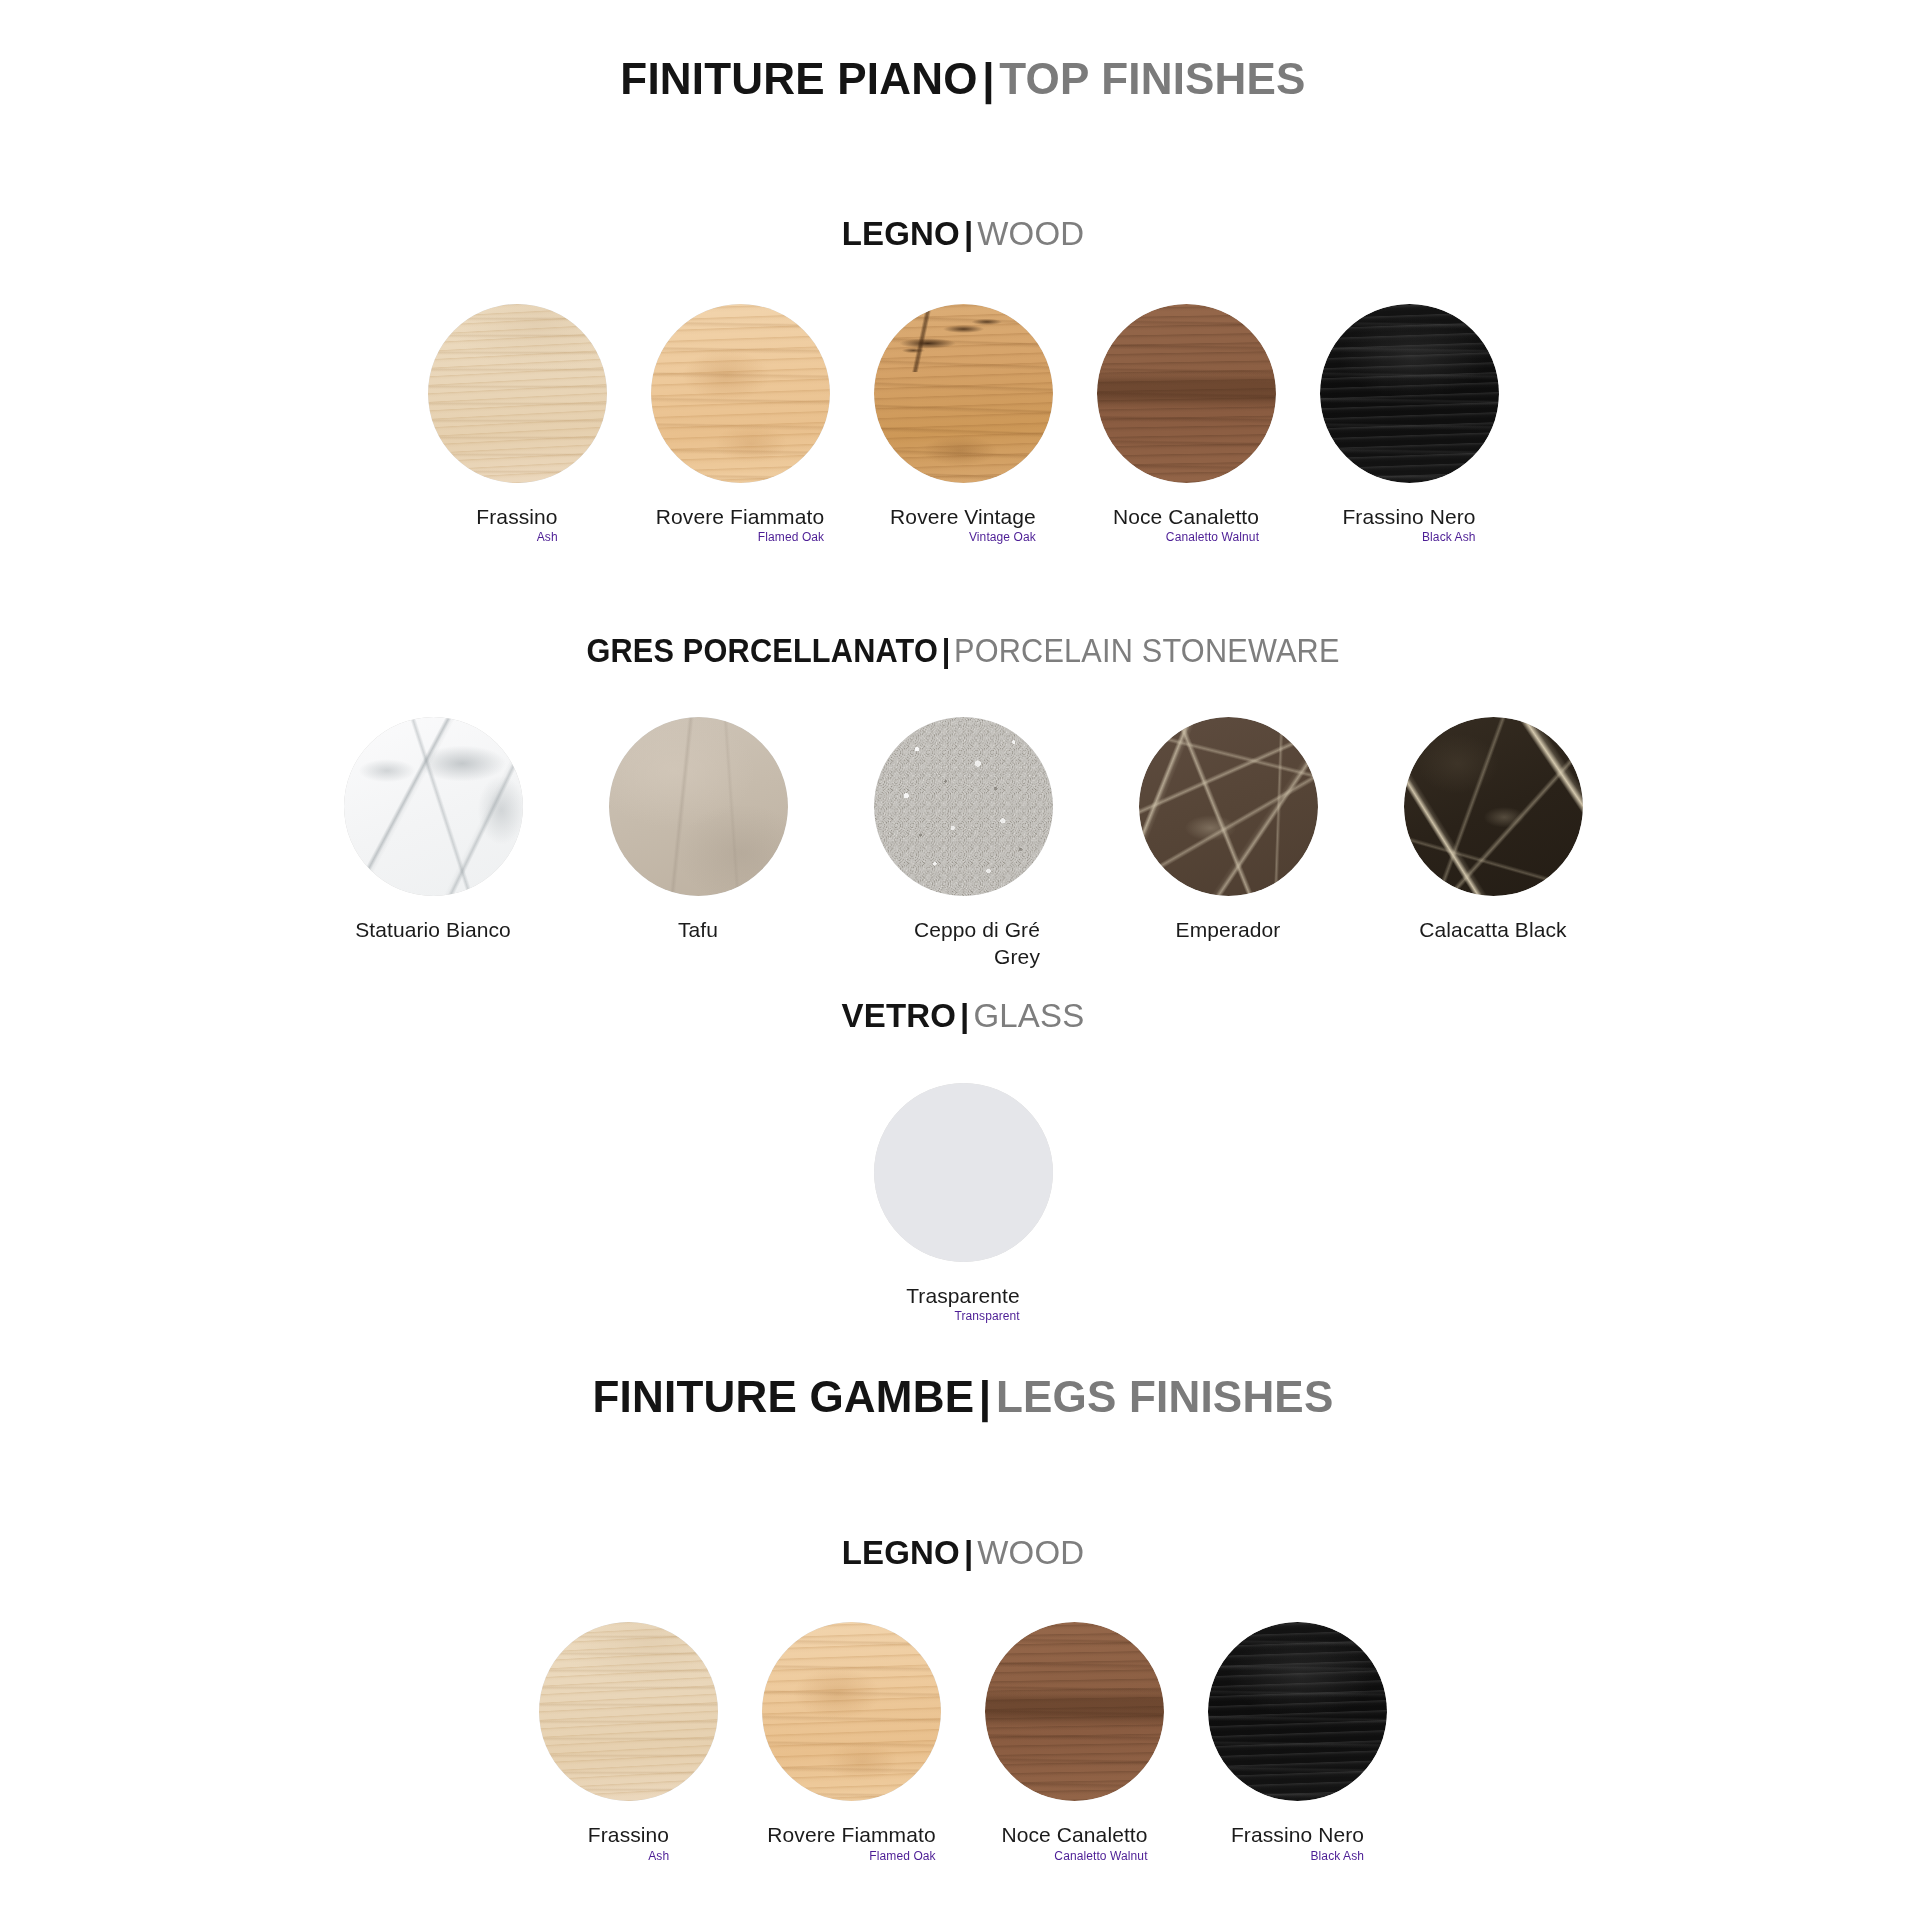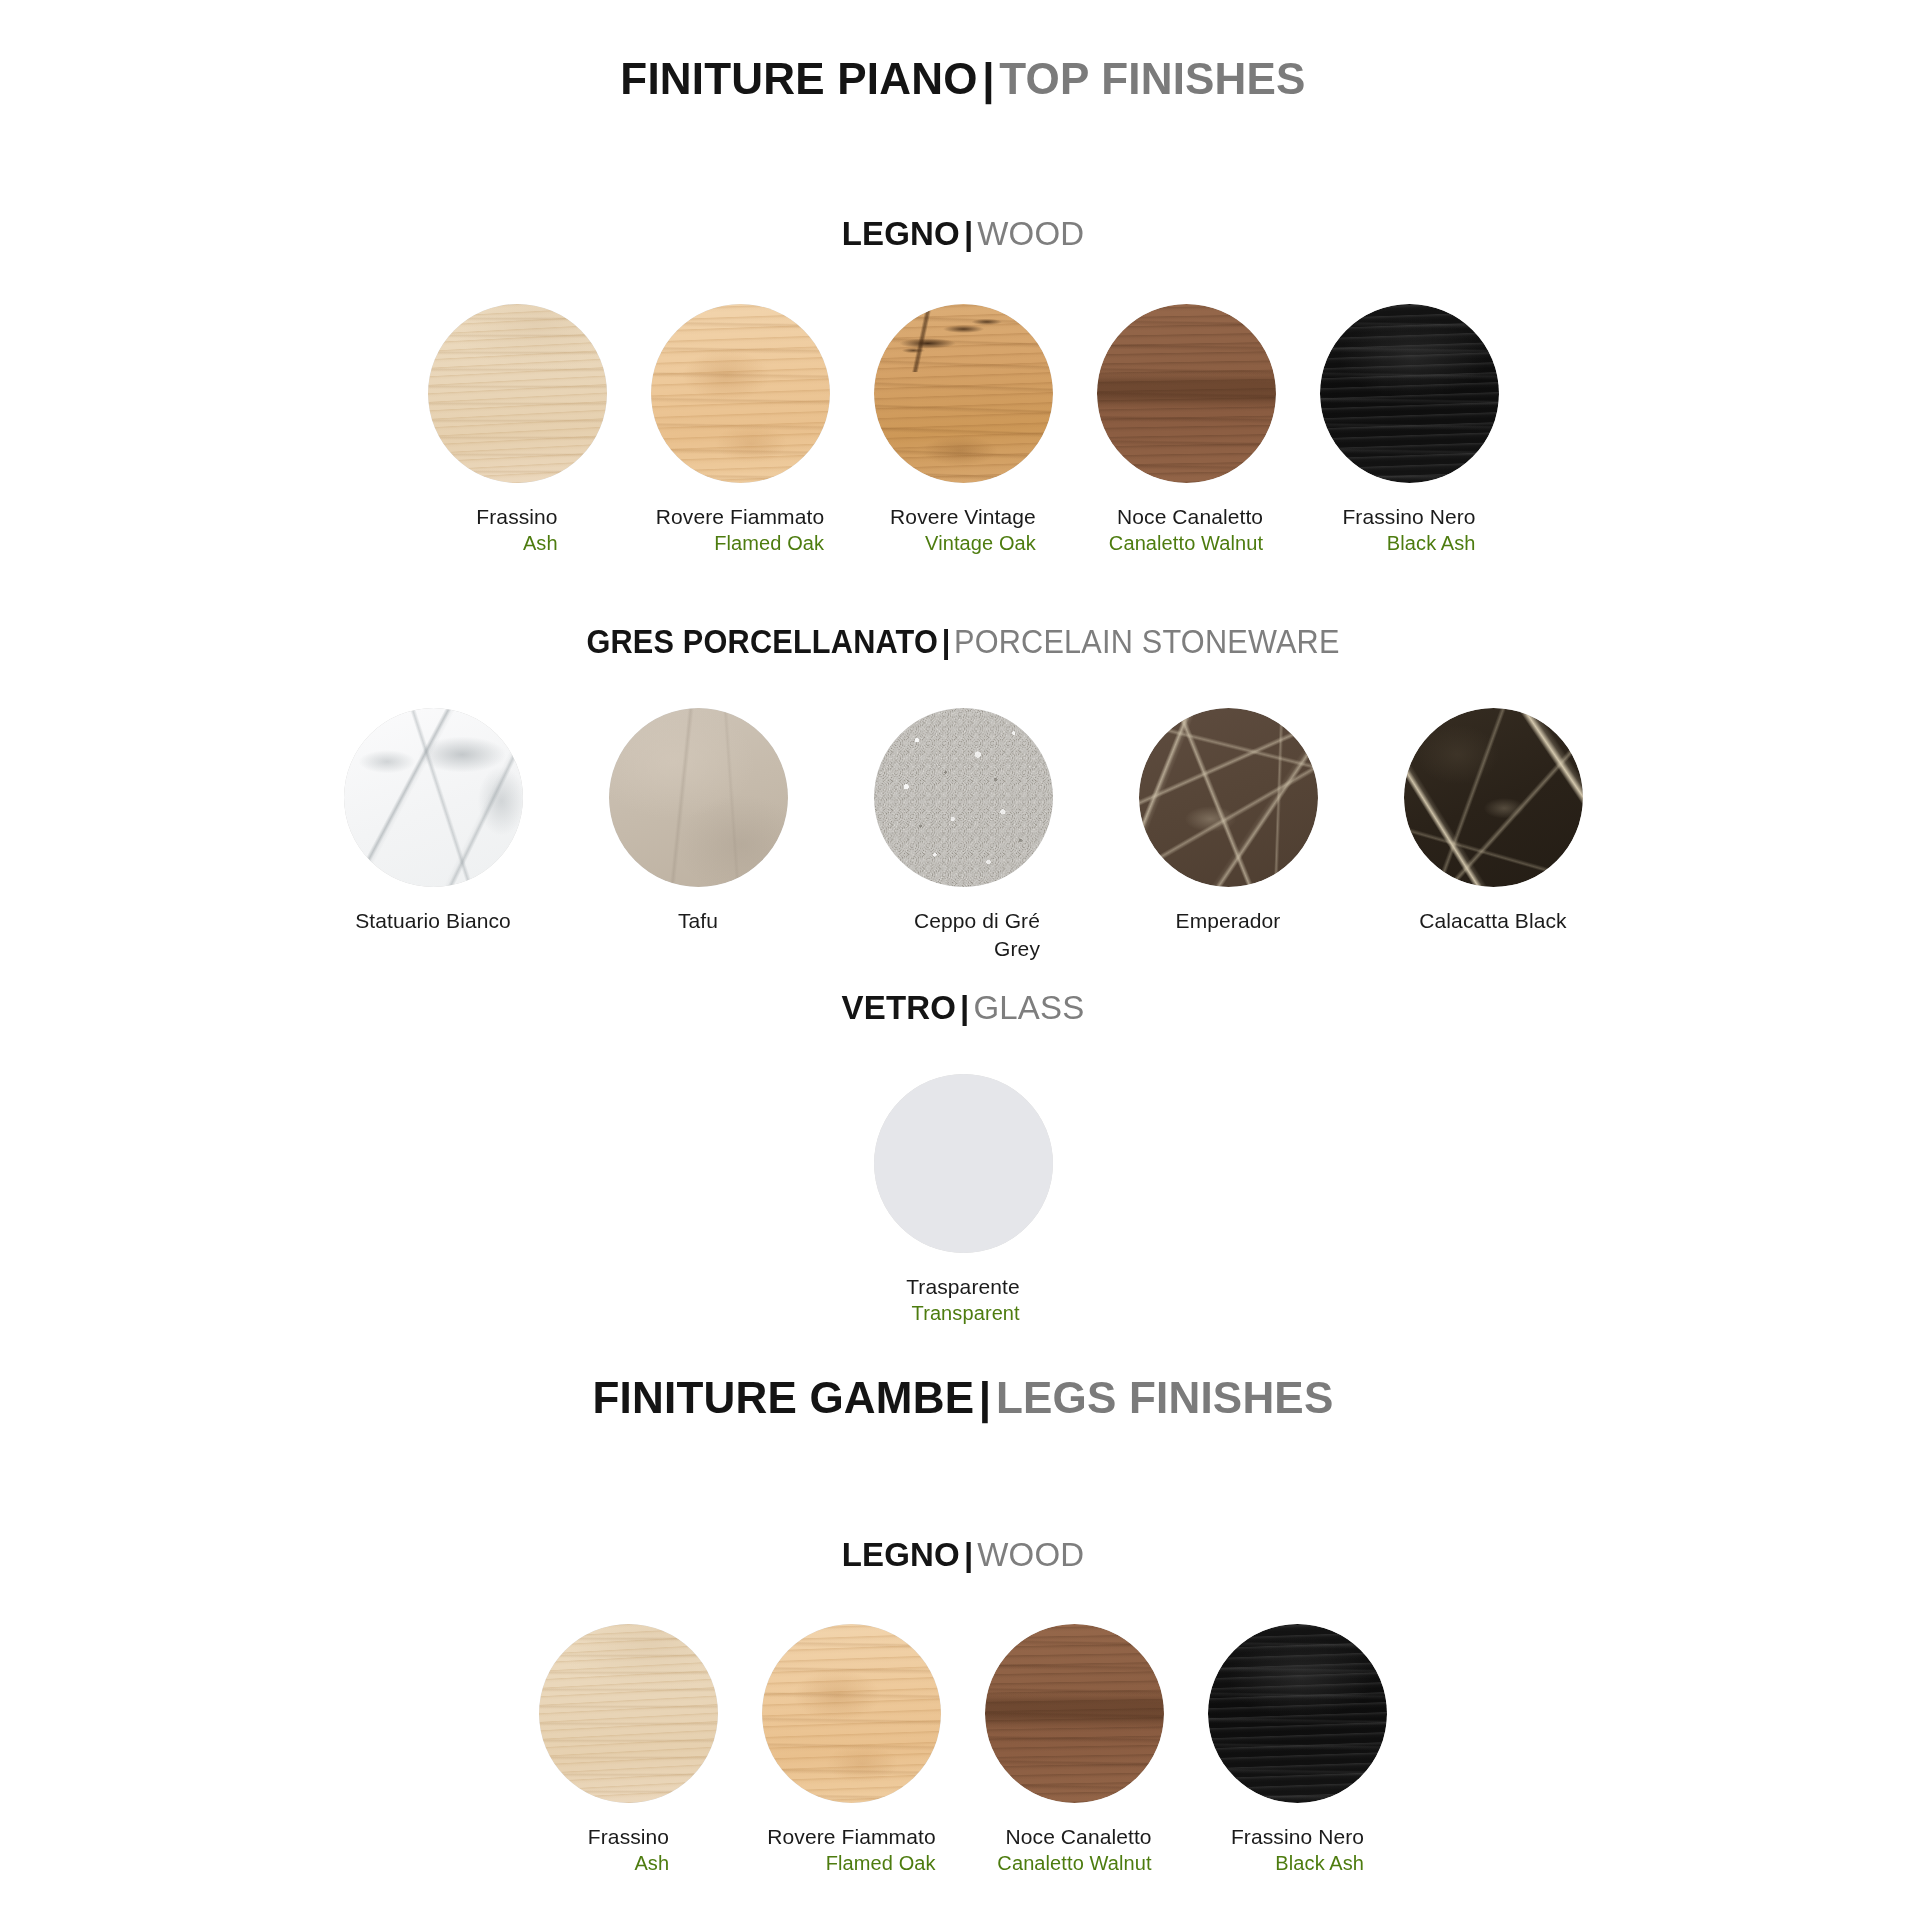--- a/index.html
+++ b/index.html
@@ -81,22 +81,22 @@
   }
   .cap-it {
     display: block;
     font-size: 21px;
     color: #1b1b1b;
     font-weight: 400;
     letter-spacing: 0.1px;
   }
   .cap-en {
     display: block;
-    font-size: 20px;
-    color: #4d7c0f;
+    font-size: 12px;
+    color: #4c1d95;
     font-weight: 400;
     letter-spacing: 0.1px;
   }
   .cap-en:empty { display: none; }
 
   
   
   .tex-frassino {
     background:
       repeating-linear-gradient(177deg,
@@ -360,21 +360,21 @@
               <span class="tex tex-nero"></span>
             </div>
           <div class="caption">
             <span class="cap-it">Frassino Nero</span>
             <span class="cap-en">Black Ash</span>
           </div>
         </div>
       </div>
     </div>
 
-    <div style="margin-top:68px;">
+    <div style="margin-top:87px;">
       <div class="section-title condensed">
         <span class="it">GRES PORCELLANATO</span><span class="sep">|</span><span class="en">PORCELAIN STONEWARE</span>
       </div>
 
       <div class="row" style="margin-top:48px;gap:42px;">
         <div class="swatch-cell">
           <div class="disc">
               <span class="tex tex-statuario"></span>
             </div>
           <div class="caption">

